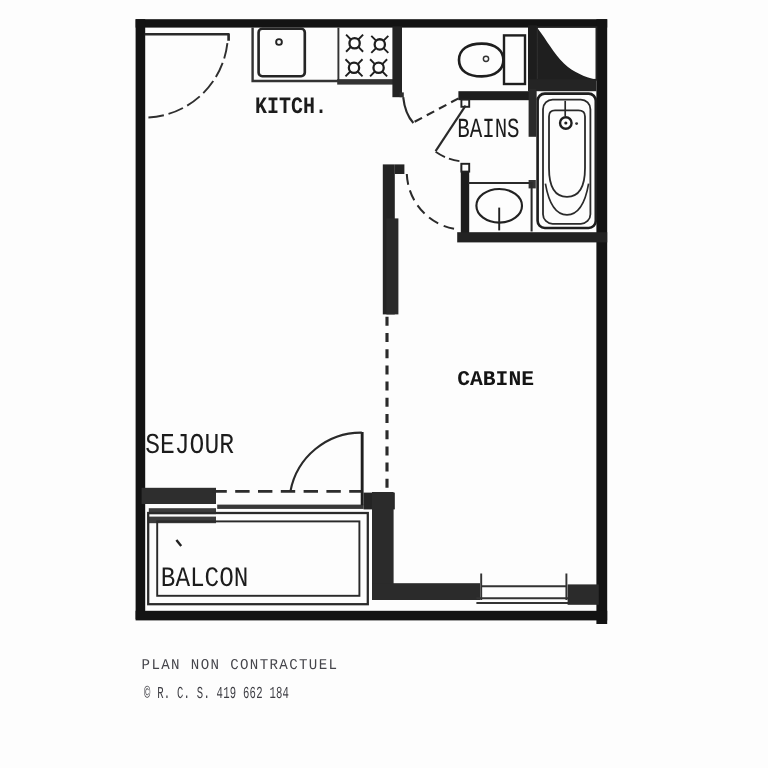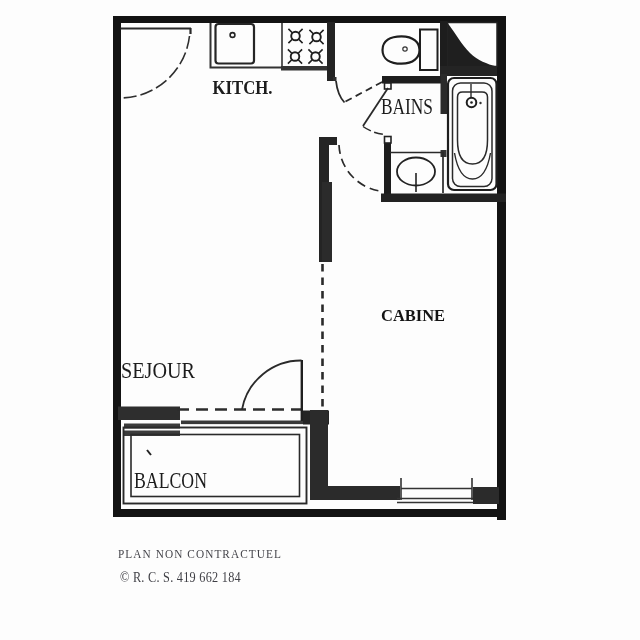--- a/index.html
+++ b/index.html
@@ -1,16 +1,16 @@
 <!DOCTYPE html>
 <html><head>
 <meta charset="utf-8">
 <style>
 html,body{margin:0;padding:0;background:#ffffff;}
-#c{position:relative;width:640px;height:640px;font-family:Liberation Serif, serif;}
+#c{position:relative;width:640px;height:640px;font-family:Liberation Mono, monospace;}
 svg{display:block;}
 </style>
 </head>
 <body>
 <div id="c">
 <svg width="640" height="640" viewBox="0 0 640 640" xmlns="http://www.w3.org/2000/svg">
 
 <rect x="0" y="0" width="640" height="640" fill="#fdfdfd"></rect>
 
 <g>

